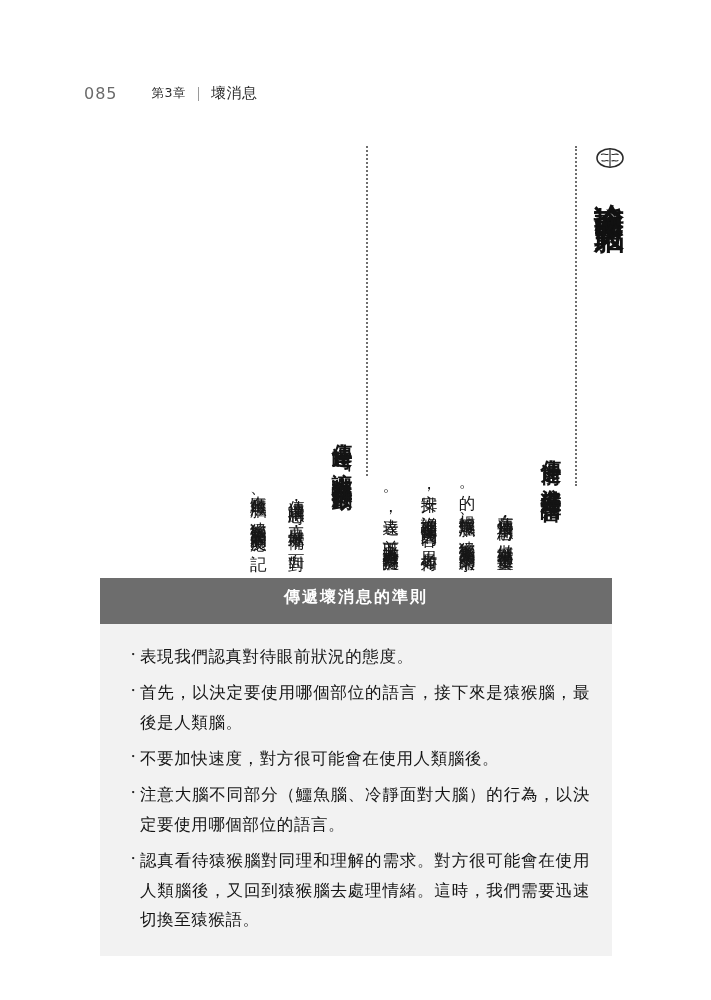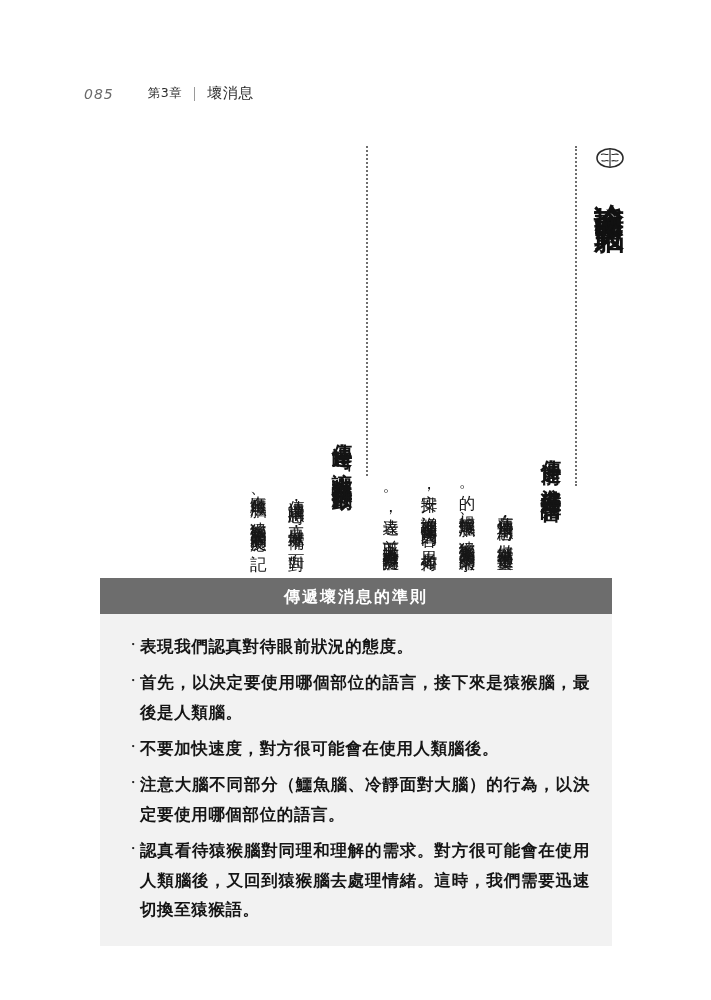--- a/index.html
+++ b/index.html
@@ -23,23 +23,22 @@
     left: 84px;
     display: flex;
     align-items: center;
     font-size: 12.5px;
     color: #3a3a3a;
     letter-spacing: 0.5px;
   }
   .running-head .folio {
     color: #6b6b6b;
     font-family: "DejaVu Sans", sans-serif;
-    font-size: 14px;
+    font-size: 16px;
     letter-spacing: 1px;
-    font-style: italic;
   }
   .running-head .chap {
     margin-left: 34px;
     font-size: 12.5px;
     color: #2b2b2b;
   }
   .running-head .rule {
     width: 1px;
     height: 14px;
     background: #9a9a9a;
@@ -133,21 +132,21 @@
     width: 512px;
     background: #f2f2f2;
   }
   .guidelines-title {
     background: #6d6d6d;
     color: #ffffff;
     font-size: 16px;
     font-weight: bold;
     letter-spacing: 2px;
     text-align: center;
-    padding: 9px 0 6px 0;
+    padding: 9px 0 16px 0;
   }
   .guidelines-body {
     padding: 18px 22px 22px 26px;
   }
   .g-item {
     display: flex;
     align-items: flex-start;
     font-size: 16.5px;
     line-height: 1.78;
     color: #151515;
@@ -158,21 +157,20 @@
   .g-bullet {
     flex: 0 0 auto;
     width: 14px;
     font-size: 14px;
     line-height: 1.78;
     color: #151515;
   }
   .g-text {
     flex: 1 1 auto;
     text-align: justify;
-    font-weight: bold;
   }
 </style>
 </head>
 <body>
 
 <div class="running-head">
   <span class="folio">085</span>
   <span class="chap">第3章</span>
   <span class="rule"></span>
   <span class="chap-title">壞消息</span>

